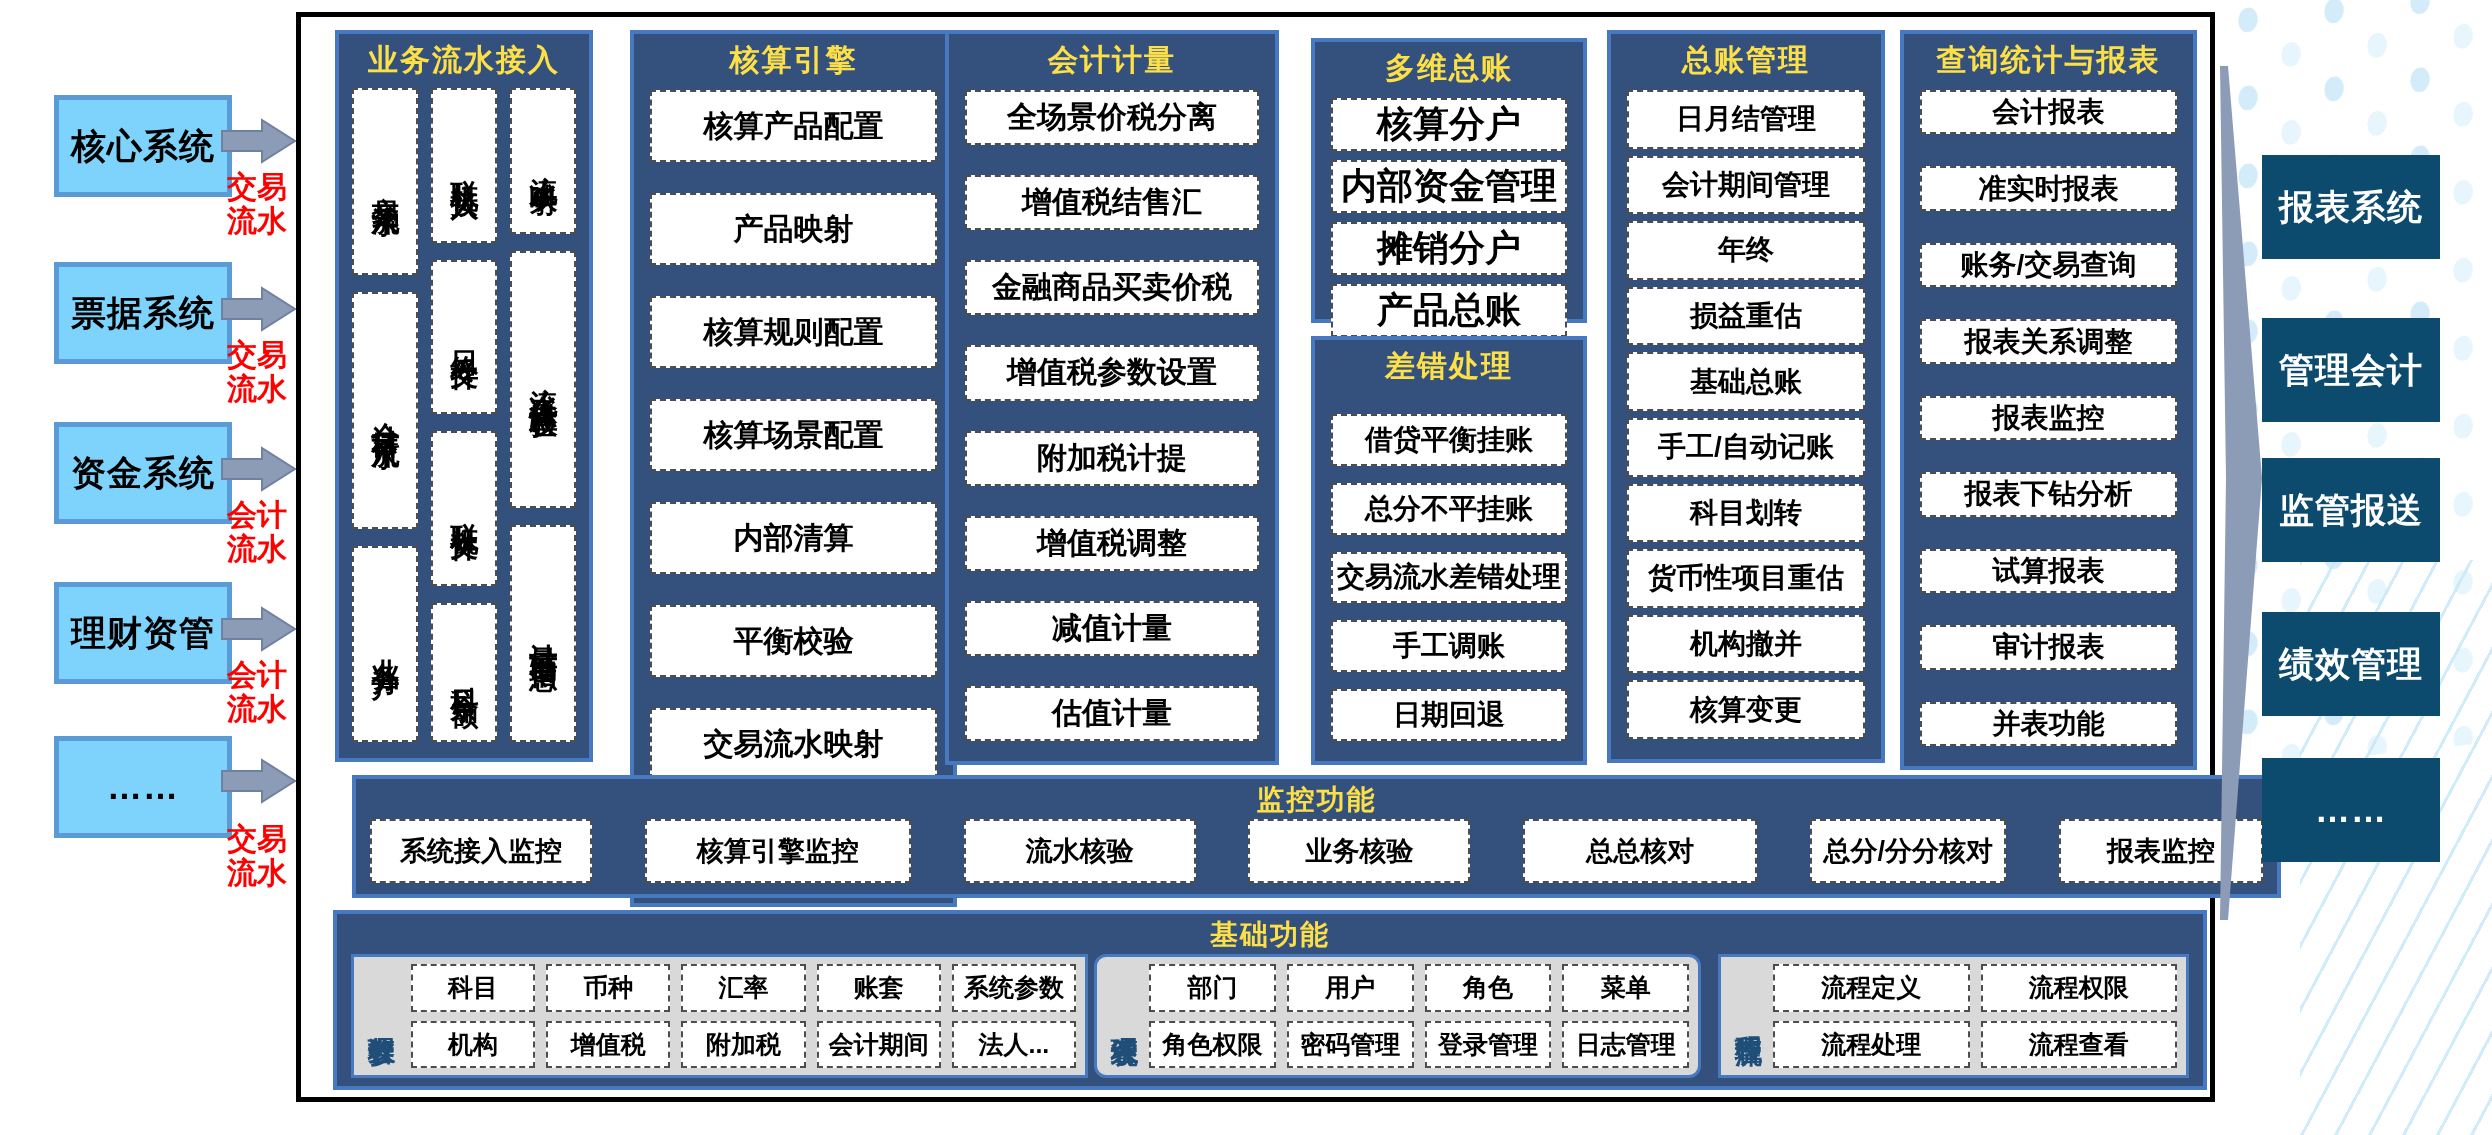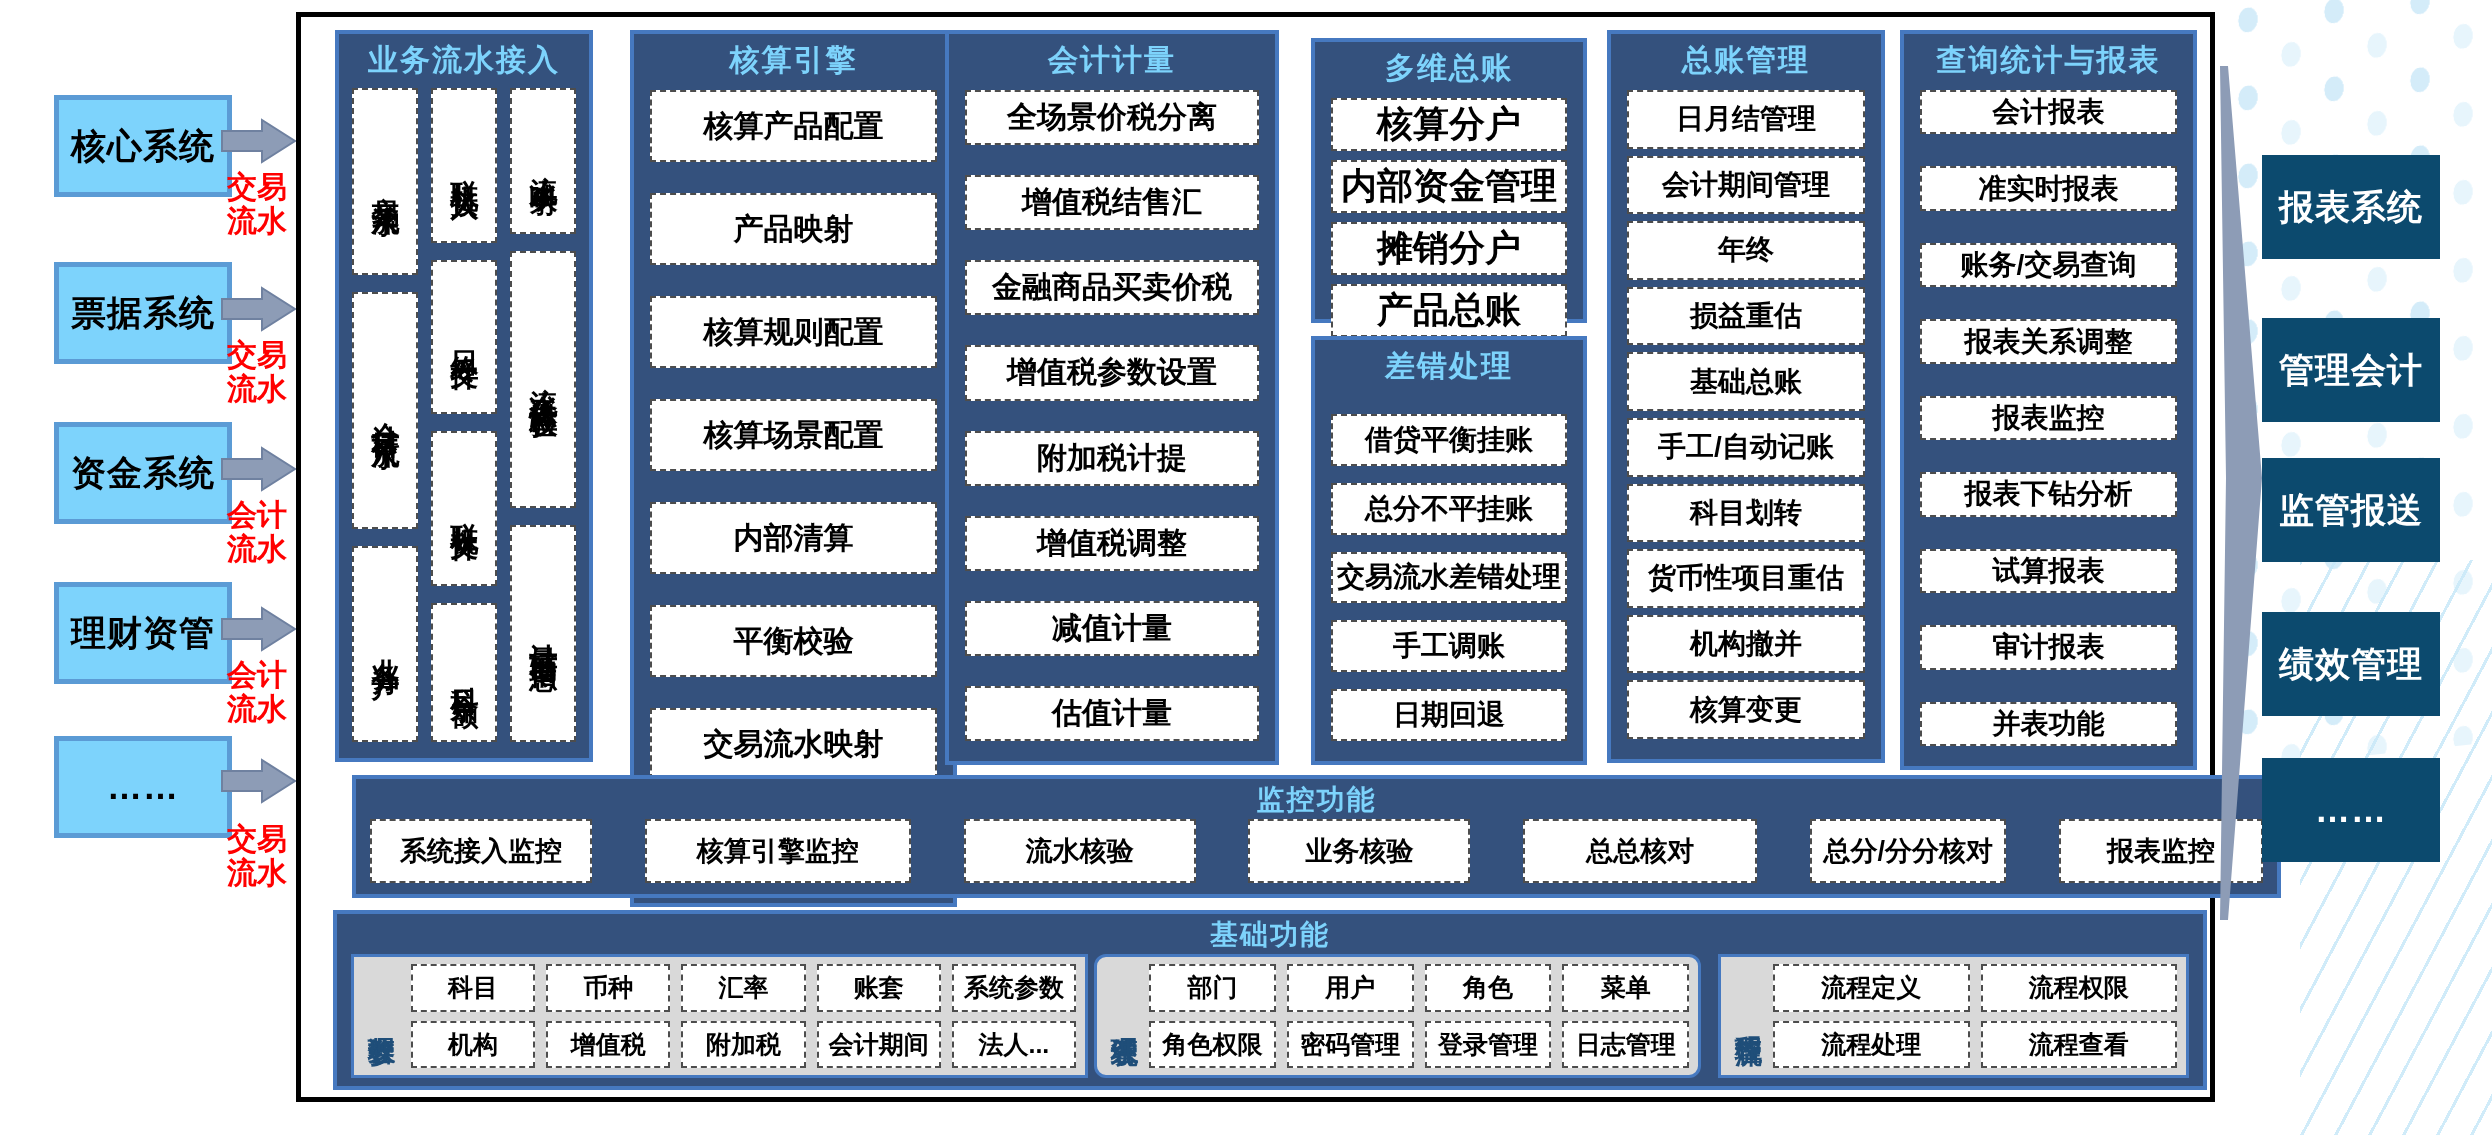--- a/index.html
+++ b/index.html
@@ -30,21 +30,21 @@
   .outbox { position:absolute; left:2262px; width:178px; height:104px; background:#0c4a6e;
     color:#fff; font-weight:bold; font-size:35px; display:flex; align-items:center;
     justify-content:center; letter-spacing:1px; }
   .big-arrow { position:absolute; left:2216px; top:58px; width:50px; height:870px; }
 
   
   #frame { position:absolute; left:296px; top:12px; width:1919px; height:1090px;
     border:5px solid #000; background:#fff; }
 
   .panel { position:absolute; background:#34517D; border:4px solid #4679C0; }
-  .panel-title { color:#7dd3fc; font-weight:bold; font-size:30px; text-align:center;
+  .panel-title { color:#fde047; font-weight:bold; font-size:30px; text-align:center;
     height:48px; line-height:52px; letter-spacing:2px; }
   .wbox { background:#fff; border:2px dashed #4d4d4d; display:flex; align-items:center;
     justify-content:center; font-weight:bold; color:#000; text-align:center; }
 
   .stack { display:flex; flex-direction:column; padding:8px 16px 20px; height:calc(100% - 48px); }
   .stack .wbox { flex:1; font-size:30px; }
 
   
   #panel-biz  { left:34px;  top:13px; width:258px; height:732px; }
   .biz-cols { display:flex; gap:13px; padding:6px 13px 16px; height:calc(100% - 48px); }

